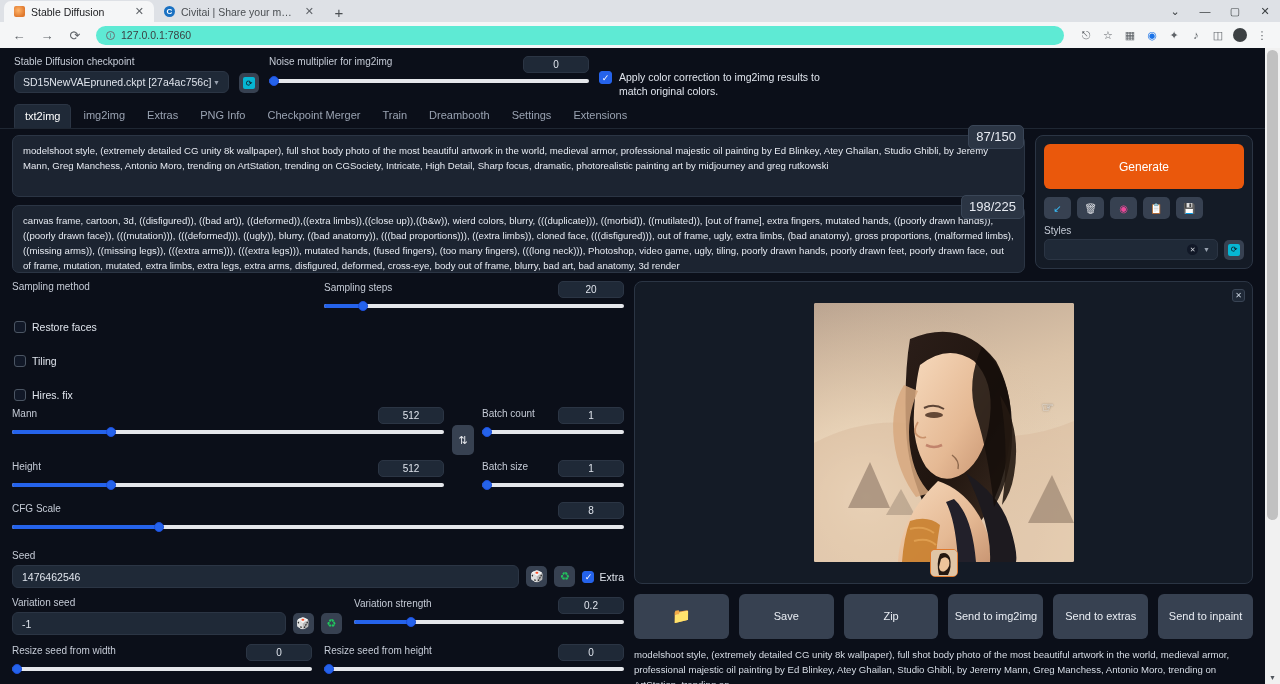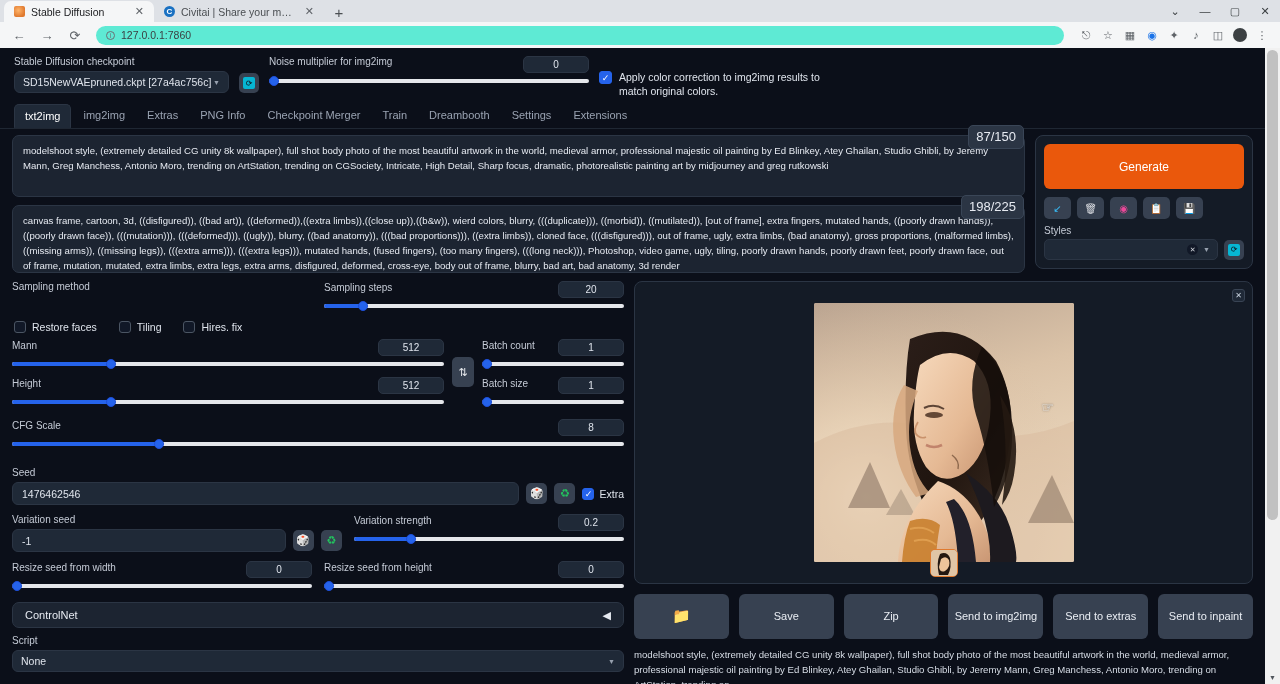--- a/index.html
+++ b/index.html
@@ -185,33 +185,33 @@
   
   .main-split { display:flex; padding: 8px 12px 0 12px; gap: 10px; }
   .left-pane { width: 612px; flex:none; }
   .right-pane { flex:1; min-width:0; }
 
   .row2 { display:flex; gap: 12px; align-items:flex-start; }
   .samp-method { flex:1; }
   .samp-steps { width: 300px; }
   .lbl-row { display:flex; align-items:center; justify-content:space-between; }
 
-  .checks-row { display:flex; gap: 22px; margin: 9px 0 6px 2px; align-items:flex-start; }
+  .checks-row { display:flex; gap: 22px; margin: 9px 0 6px 2px; align-items:flex-start;flex-direction:column; }
   .check-item { display:flex; align-items:center; gap:6px; font-size:10.5px; color:#dfe4ec; cursor:pointer; }
   .chk-sm { width:12px;height:12px;border-radius:3px;border:1px solid #4b5563;background:#111827; flex:none;}
 
   .dims { display:flex; gap: 8px; align-items:flex-start; }
   .dims-left { width: 432px; }
   .swap-btn {
     width: 22px; height: 30px; border-radius:5px; background:#374151;
     display:flex;align-items:center;justify-content:center; color:#e5e7eb; font-size:11px;
     margin-top: 18px; cursor:pointer; flex:none;
   }
   .dims-right { flex:1; }
-  .stack-gap { margin-top: 7px; }
+  .stack-gap { margin-top: 22px; }
 
   .seed-row { display:flex; gap:7px; align-items:center; }
   .text-input {
     background:#1f2937; border:1px solid #2b3544; border-radius:6px; height:23px;
     display:flex; align-items:center; padding: 0 9px; font-size:10.5px; color:#dfe4ec;
   }
   .sq-btn {
     width:21px; height:21px; border-radius:5px; background:#374151; flex:none;
     display:flex;align-items:center;justify-content:center; font-size:11px; cursor:pointer;
   }

